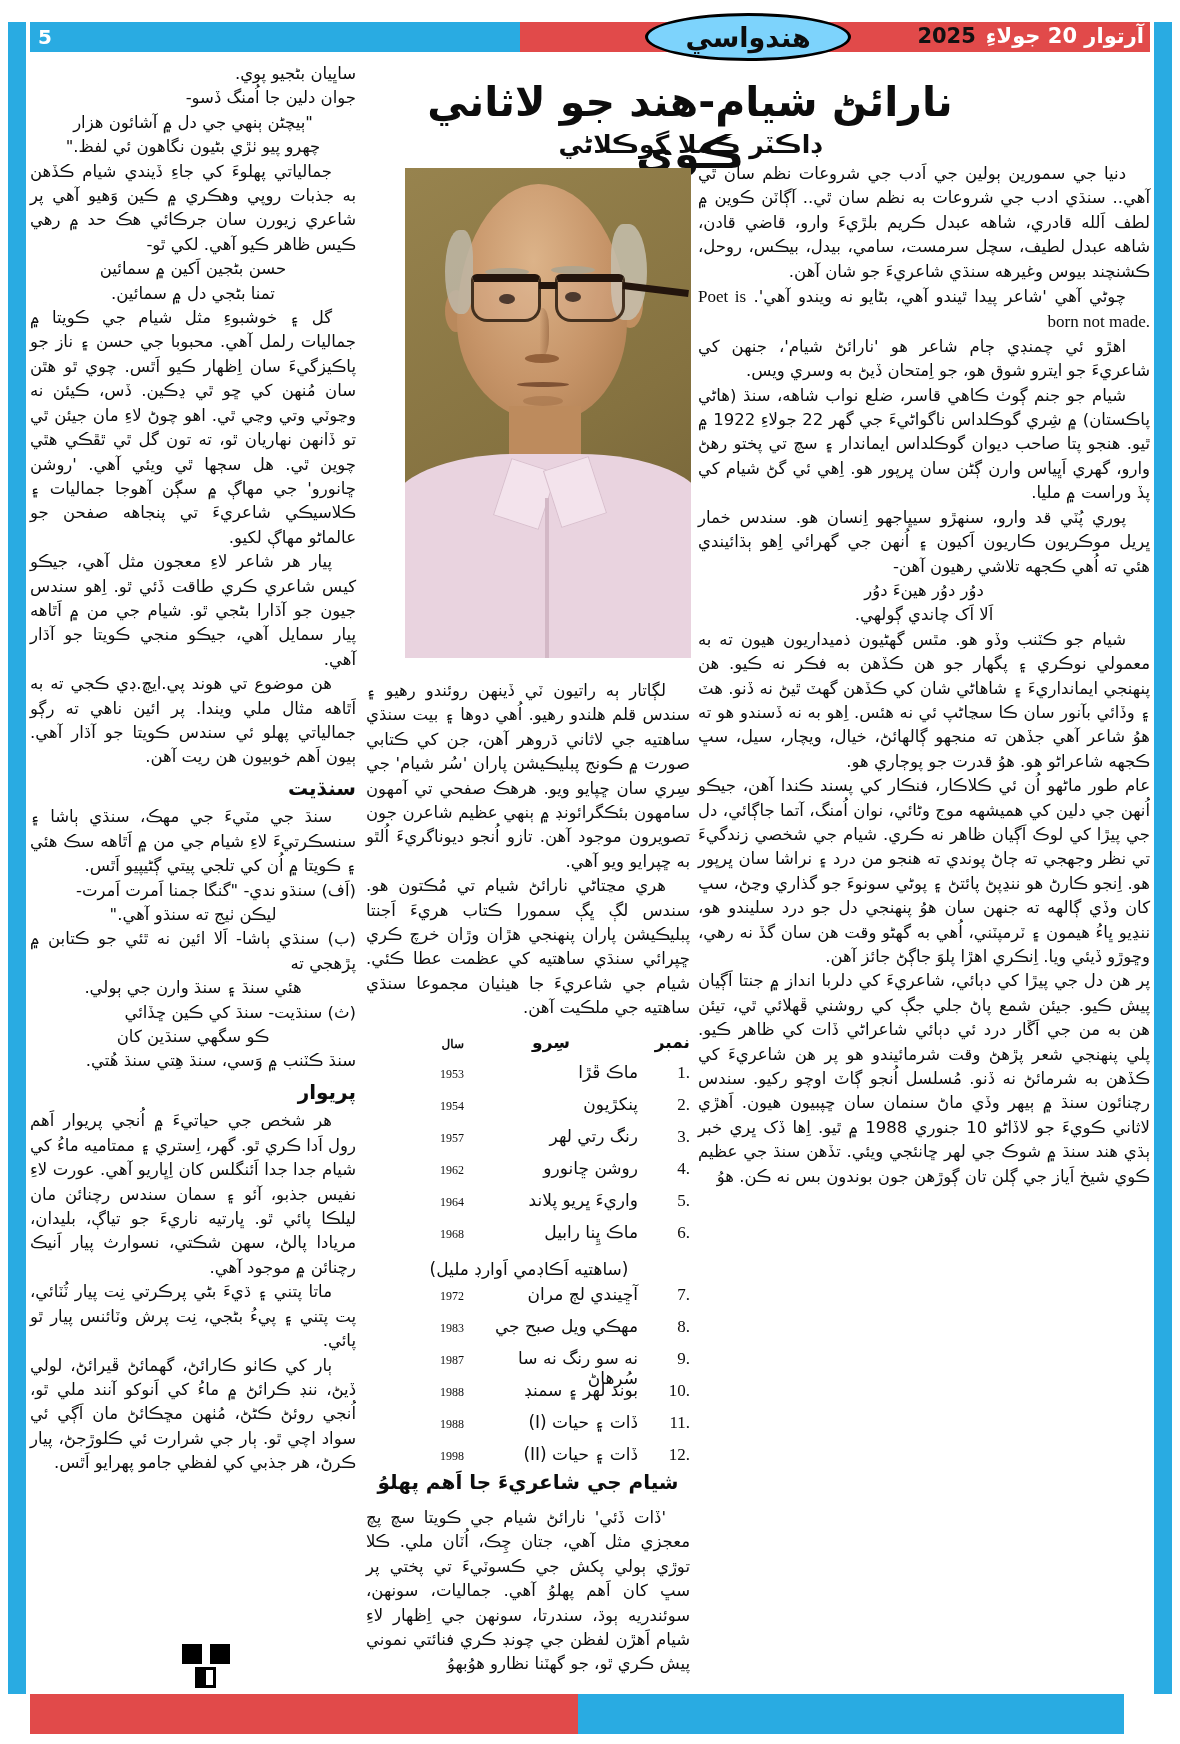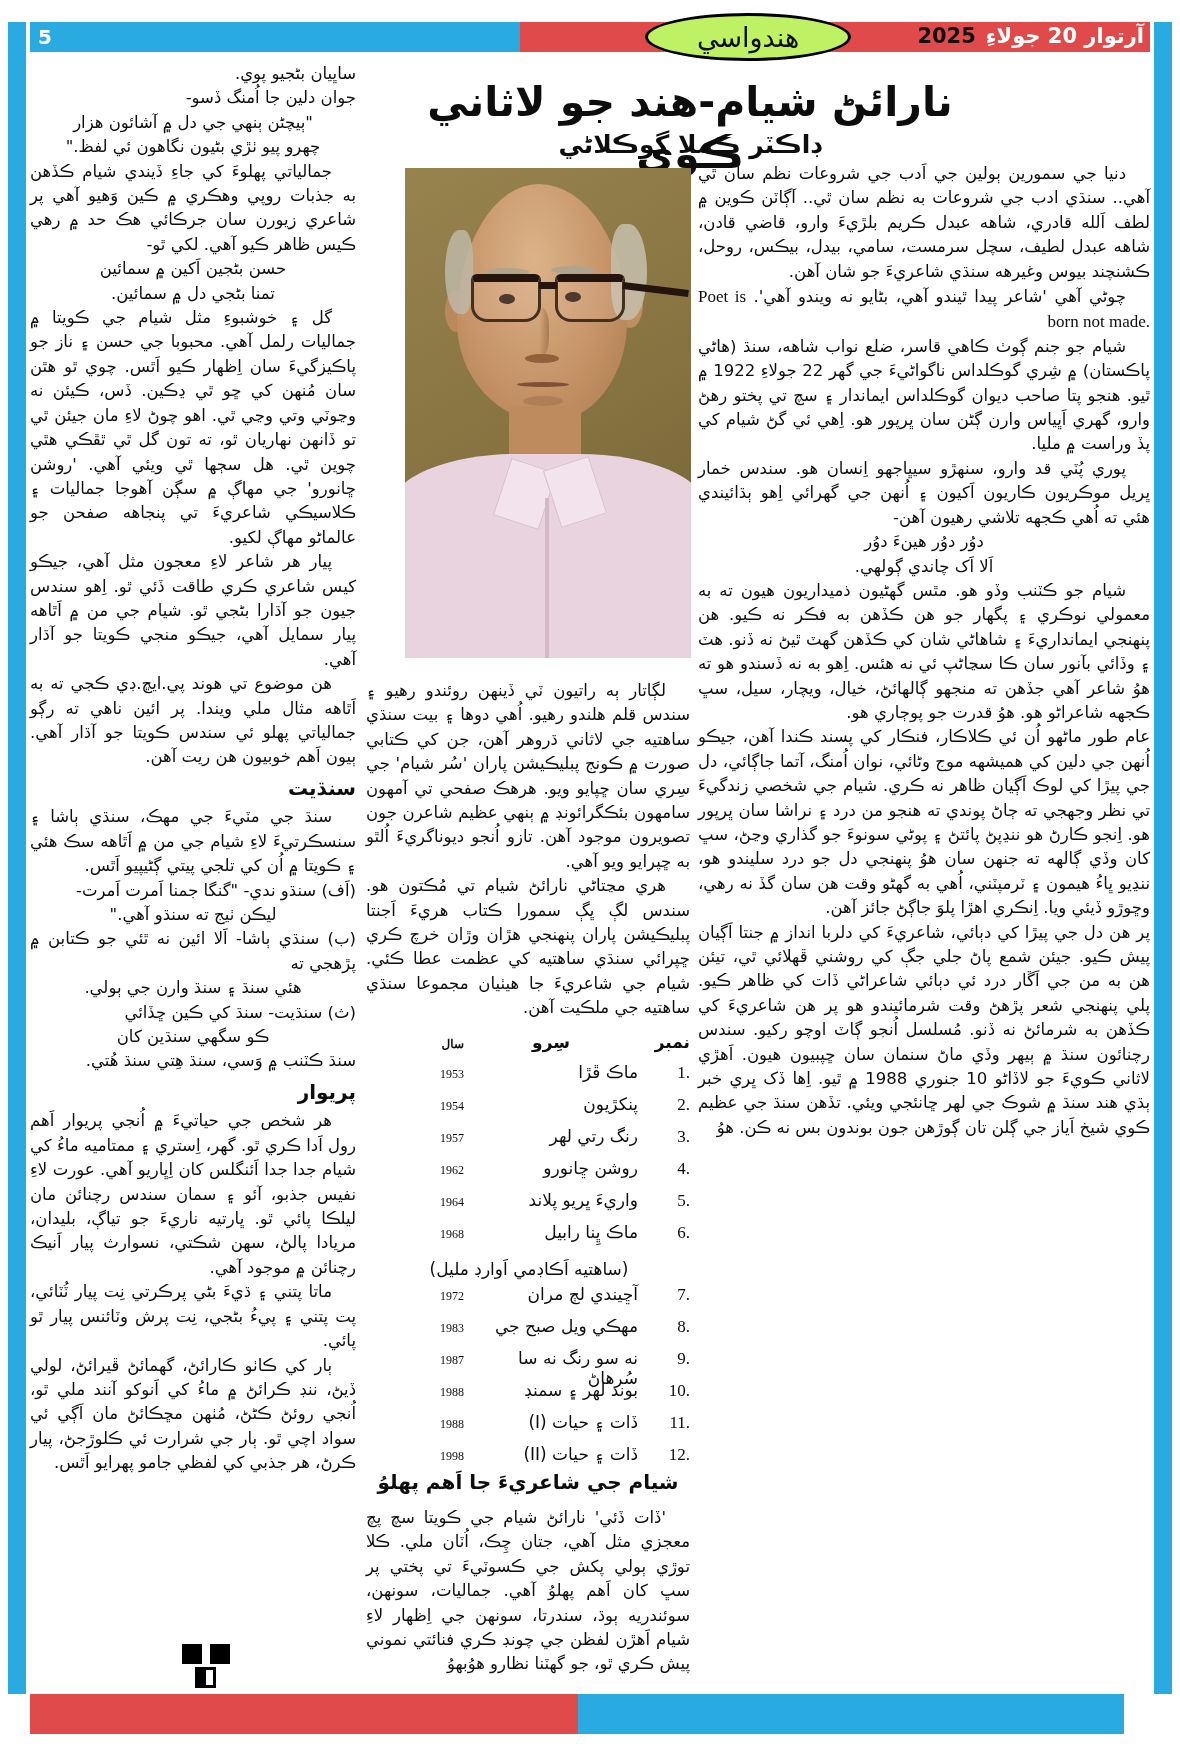--- a/index.html
+++ b/index.html
@@ -10,23 +10,23 @@
   }
   
   .edge{position:absolute;top:22px;width:18px;height:1672px;background:#29abe2;}
   .edge-left{left:8px;}
   .edge-right{left:1154px;}
   .topbar{position:absolute;left:30px;top:22px;width:1120px;height:30px;}
   .topbar .blue{position:absolute;left:0;top:0;width:490px;height:30px;background:#29abe2;}
   .topbar .red{position:absolute;left:490px;top:0;width:630px;height:30px;background:#e14a4a;}
   .pageno{position:absolute;left:38px;top:25px;color:#fff;font-weight:bold;font-size:20px;line-height:24px;}
   .logo{
-    position:absolute;left:645px;top:13px;width:206px;height:48px;background:#bef264;
+    position:absolute;left:645px;top:13px;width:206px;height:48px;background:#7dd3fc;
     border:3px solid #000;border-radius:50%;display:flex;align-items:center;justify-content:center;
-    font-weight:normal;font-size:27px;box-sizing:border-box;
+    font-weight:bold;font-size:27px;box-sizing:border-box;
   }
   .issue-date{position:absolute;right:36px;top:24px;font-weight:bold;font-size:21px;color:#fff;white-space:nowrap;}
   .issue-date .yr{color:#111;margin-right:10px;}
   
   .headline{position:absolute;left:370px;top:50px;width:640px;text-align:center;
     font-size:41px;font-weight:bold;line-height:1.25;}
   .byline{position:absolute;left:480px;top:109px;width:420px;text-align:center;
     font-size:25px;font-weight:bold;}
   
   .col{position:absolute;font-size:16.5px;line-height:1.48;text-align:justify;}
@@ -240,20 +240,21 @@
   </div>
 
   <div class="mid-heading">شيام جي شاعريءَ جا اَهم پهلوُ</div>
   <div class="col mid-b">
     <p class="ind">'ڏات ڏئي' نارائڻ شيام جي ڪويتا سچ پچ معجزي مثل آهي، جتان چِڪ، اُٽان ملي. ڪلا توڙي ٻولي پکش جي ڪسوٽيءَ تي پختي پر سڀ کان اَهم پهلوُ آهي. جماليات، سونهن، سوئندريه ٻوڌ، سندرتا، سونهن جي اِظهار لاءِ شيام اَهڙن لفظن جي چونڊ ڪري فنائتي نموني پيش ڪري ٿو، جو گهٽنا نظارو هوُبهوُ</p>
   </div>
 
   <div class="col col-right">
     <p class="ind">دنيا جي سمورين ٻولين جي اَدب جي شروعات نظم سان ٿي آهي.. سنڌي ادب جي شروعات به نظم سان ٿي.. آڳاٽن ڪوين ۾ لطف اَلله قادري، شاهه عبدل ڪريم بلڙيءَ وارو، قاضي قادن، شاهه عبدل لطيف، سچل سرمست، سامي، بيدل، بيڪس، روحل، ڪشنچند بيوس وغيرهه سنڌي شاعريءَ جو شان آهن.</p>
     <p class="ind"><span>چوڻي آهي 'شاعر پيدا ٿيندو آهي، بڻايو نه ويندو آهي'.</span> <span class="en">Poet is born not made.</span></p>
+    <p class="ind">اهڙو ئي چمنڊي ڄام شاعر هو 'نارائڻ شيام'، جنهن کي شاعريءَ جو ايترو شوق هو، جو اِمتحان ڏيڻ به وسري ويس.</p>
     <p class="ind">شيام جو جنم ڳوٺ ڪاهي قاسر، ضلع نواب شاهه، سنڌ (هاڻي پاڪستان) ۾ شِري گوڪلداس ناگواڻيءَ جي گهر 22 جولاءِ 1922 ۾ ٿيو. هنجو پتا صاحب ديوان گوڪلداس ايماندار ۽ سچ تي پختو رهڻ وارو، گهري اَڀياس وارن ڳڻن سان ڀرپور هو. اِهي ئي گڻ شيام کي پڏ وراست ۾ مليا.</p>
     <p class="ind">پوري پُٽي قد وارو، سنهڙو سيڀاجهو اِنسان هو. سندس خمار ڀريل موڪريون ڪاريون اَکيون ۽ اُنهن جي گهرائي اِهو ٻڌائيندي هئي ته اُهي ڪجهه تلاشي رهيون آهن-</p>
     <p class="verse">دوُر دوُر هينءَ دوُر</p>
     <p class="verse">اَلا اَک چاندي ڳولهي.</p>
     <p class="ind">شيام جو ڪٽنب وڏو هو. مٿس گهڻيون ذميداريون هيون ته به معمولي نوڪري ۽ پگهار جو هن ڪڏهن به فڪر نه ڪيو. هن پنهنجي ايمانداريءَ ۽ شاهاڻي شان کي ڪڏهن گهٽ ٿيڻ نه ڏنو. هٽ ۽ وڏائي بآنور سان ڪا سڃاڻپ ئي نه هئس. اِهو به نه ڏسندو هو ته هوُ شاعر آهي جڏهن ته منجهو ڳالهائڻ، خيال، ويچار، سيل، سڀ ڪجهه شاعراڻو هو. هوُ قدرت جو پوڄاري هو.</p>
     <p>عام طور ماڻهو اُن ئي ڪلاڪار، فنڪار کي پسند ڪندا آهن، جيڪو اُنهن جي دلين کي هميشهه موج وڻائي، نوان اُمنگ، آتما جاڳائي، دل جي پيڙا کي لوڪ اَڳيان ظاهر نه ڪري. شيام جي شخصي زندگيءَ تي نظر وجهجي ته ڄاڻ پوندي ته هنجو من درد ۽ نراشا سان ڀرپور هو. اِنجو ڪارڻ هو ننڍپڻ پائتڻ ۽ پوڻي سونوءَ جو گذاري وڃڻ، سڀ کان وڏي ڳالهه ته جنهن سان هوُ پنهنجي دل جو درد سليندو هو، ننڍيو ڀاءُ هيمون ۽ ٽرمپٽني، اُهي به گهڻو وقت هن سان گڏ نه رهي، وڇوڙو ڏيئي ويا. اِنڪري اهڙا پلوَ جاڳڻ جائز آهن.</p>
     <p>پر هن دل جي پيڙا کي دٻائي، شاعريءَ کي دلربا انداز ۾ جنتا اَڳيان پيش ڪيو. جيئن شمع پاڻ جلي جڳ کي روشني ڦهلائي ٿي، تيئن هن به من جي اَڱار درد ئي دٻائي شاعراڻي ڏات کي ظاهر ڪيو. پلي پنهنجي شعر پڙهڻ وقت شرمائيندو هو پر هن شاعريءَ کي ڪڏهن به شرمائڻ نه ڏنو. مُسلسل اُنجو ڳاٽ اوچو رکيو. سندس رچنائون سنڌ ۾ ٻيهر وڏي ماڻ سنمان سان ڇپبيون هيون. اَهڙي لاثاني ڪويءَ جو لاڏاڻو 10 جنوري 1988 ۾ ٿيو. اِها ڏک ڀري خبر ٻڌي هند سنڌ ۾ شوڪ جي لهر ڇانئجي ويئي. تڏهن سنڌ جي عظيم ڪوي شيخ اَياز جي ڳلن تان ڳوڙهن جون بوندون بس نه ڪن. هوُ</p>
   </div>
 
   <div class="endmark">

